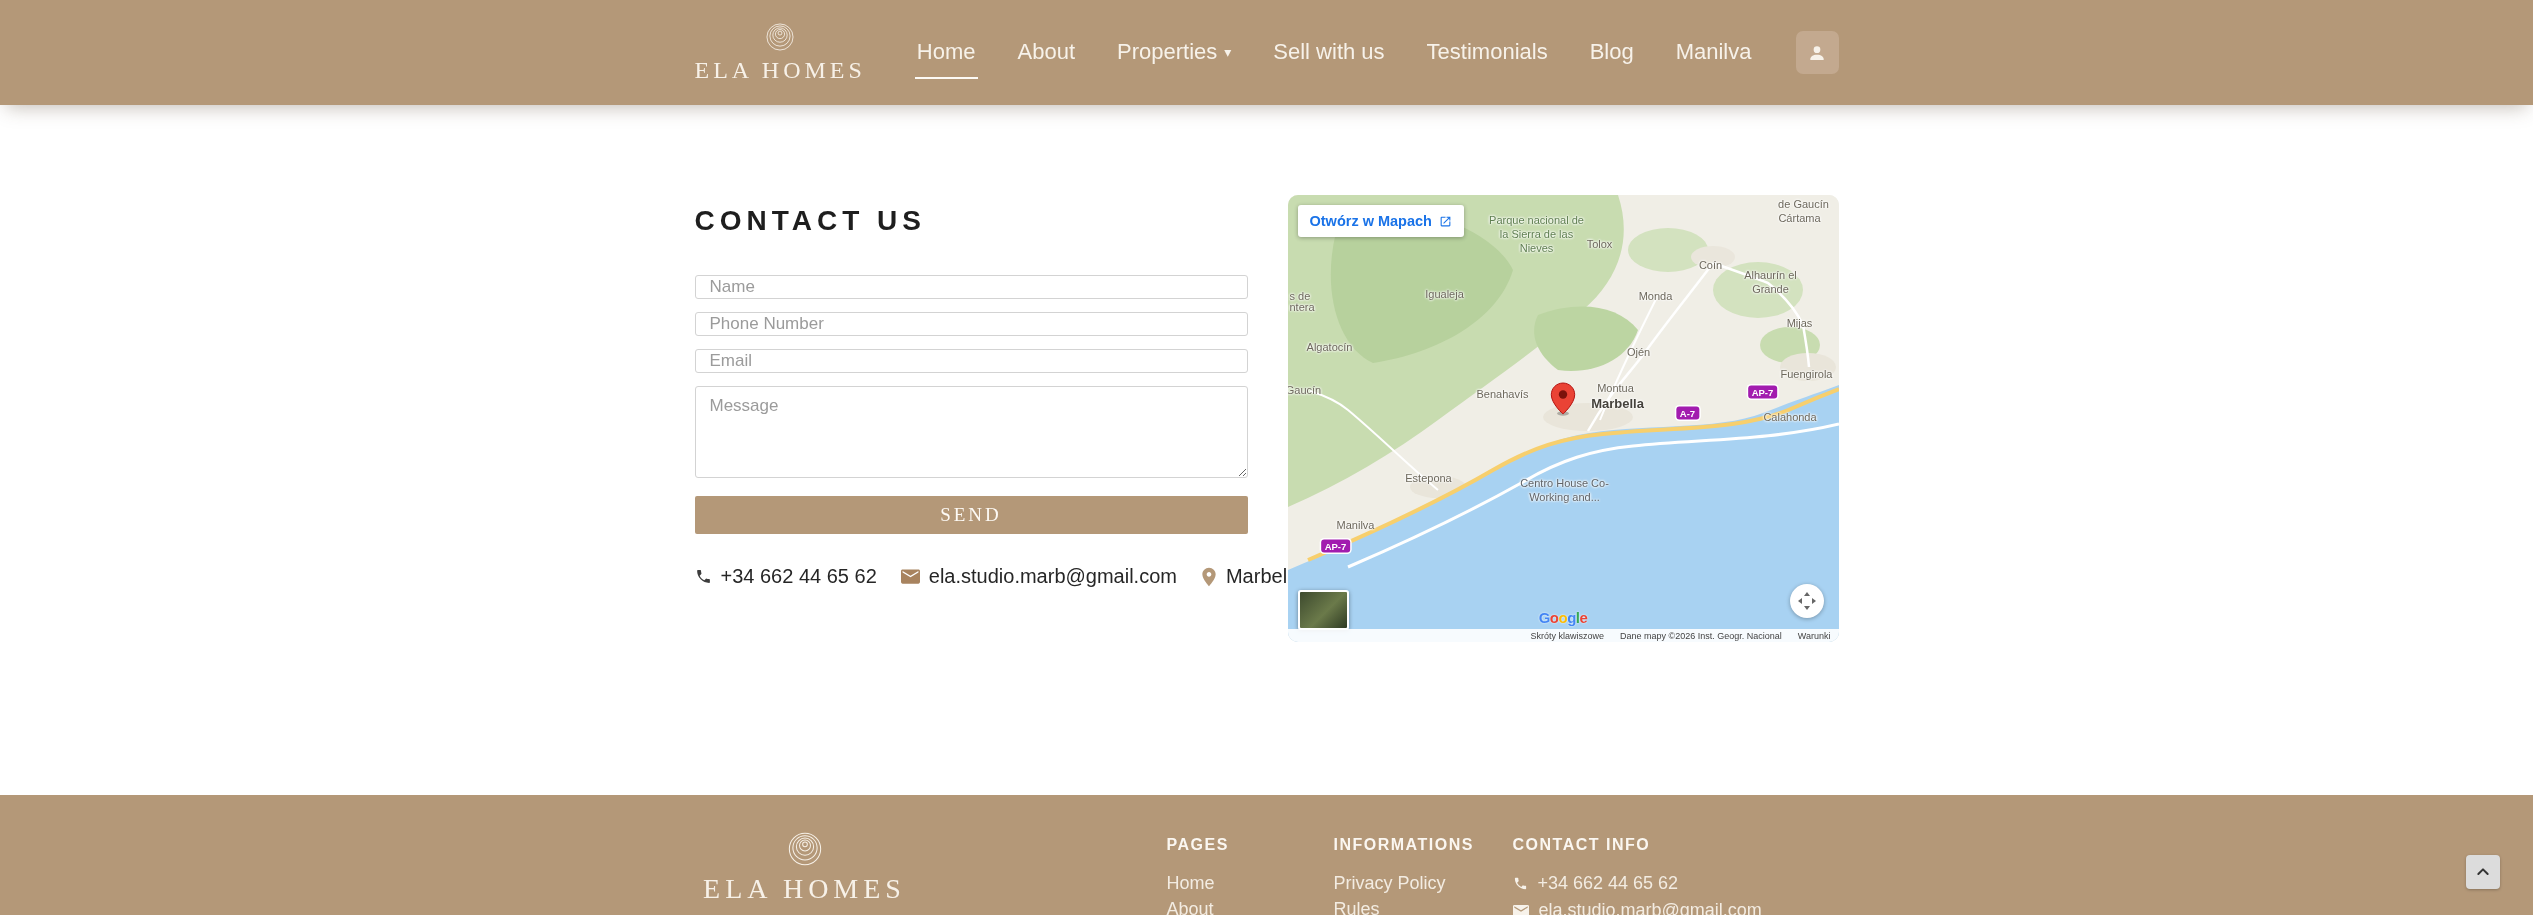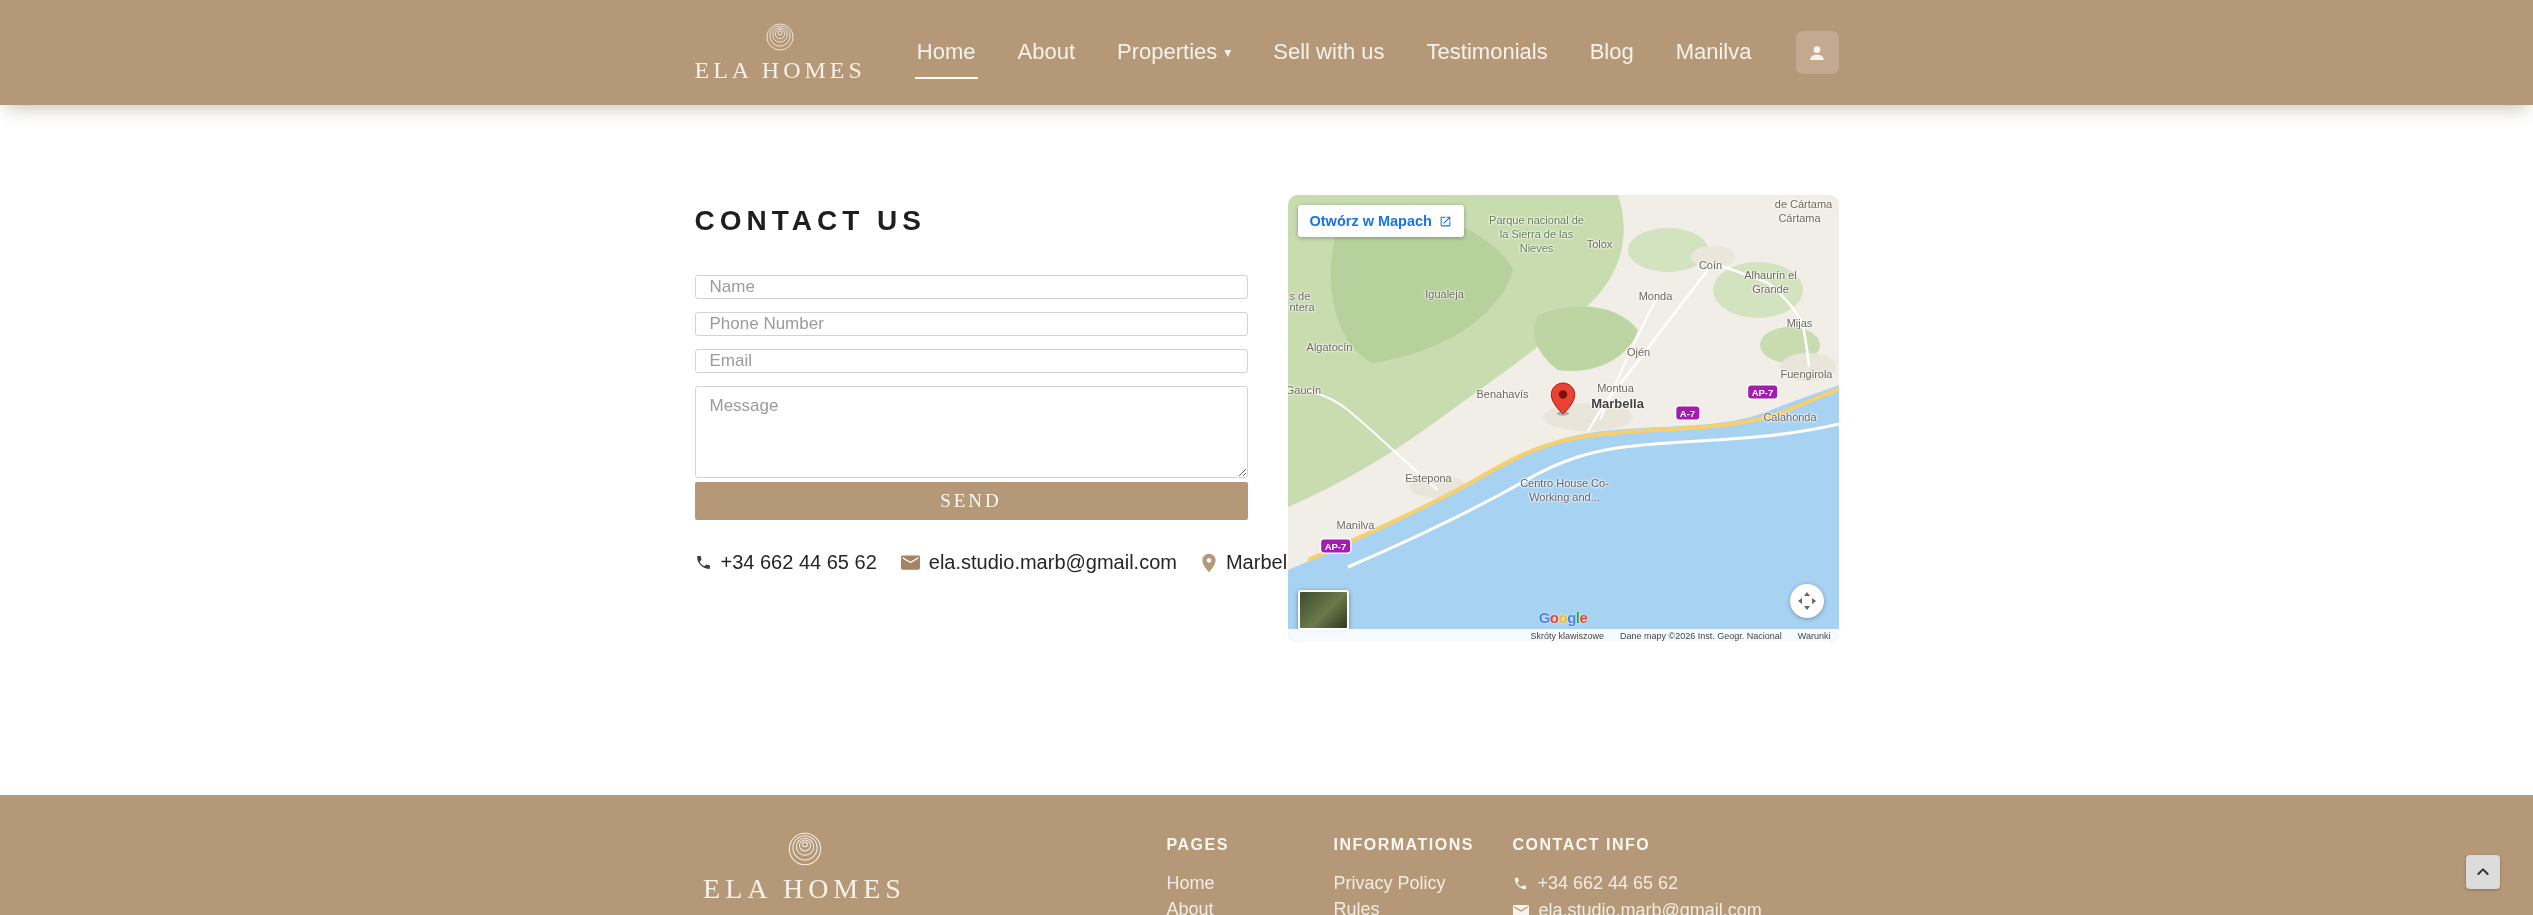--- a/index.html
+++ b/index.html
@@ -21,21 +21,21 @@
   .user-btn { width:43px; height:43px; border:none; border-radius:7px; background:#c3a98f;
     display:flex; align-items:center; justify-content:center; cursor:pointer; }
 
   
   .main { width:1144px; margin:0 auto; padding-top:90px; display:flex; justify-content:space-between; align-items:flex-start; }
   .form-col { width:553px; padding-top:10px; }
   .page-title { font-size:28px; letter-spacing:5px; font-weight:600; color:#1e1e1e; margin-bottom:38px; }
   .field { width:100%; height:24px; border:1px solid #d3d3d3; border-radius:3px; margin-bottom:13px;
     font-size:17px; color:#333; padding:0 14px; outline:none; background:#fff; font-family:"Liberation Sans",sans-serif; }
   .field::placeholder, textarea.field::placeholder { color:#9b9b9b; }
-  textarea.field { height:92px; padding:9px 14px; resize:vertical; margin-bottom:0; }
+  textarea.field { height:92px; padding:9px 14px; resize:vertical; margin-bottom:14px; }
   .send-btn { width:100%; height:38px; background:#b49878; color:#fdfaf5; border:none; border-radius:2px;
     letter-spacing:3px; font-size:19px; cursor:pointer; font-family:Liberation Serif, serif; }
   .info-row { display:flex; align-items:center; gap:24px; margin-top:31px; font-size:20px; color:#262626; }
   .info-item { display:flex; align-items:center; gap:9px; cursor:pointer; white-space:nowrap; }
 
   
   .map { position:relative; width:551px; height:447px; border-radius:10px; overflow:hidden;
     background:#f0eee6; cursor:grab; flex:none; }
   .map svg.base { position:absolute; left:0; top:0; }
   .mlabel { position:absolute; transform:translate(-50%,-50%); font-size:11px; color:#6d685c; white-space:nowrap;
@@ -179,21 +179,21 @@
       <path d="M20,365 C90,335 150,307 205,275 C245,252 275,243 315,239 C385,232 455,236 505,213 C525,204 543,197 551,194" stroke="#f7cf6d" stroke-width="4" fill="none"></path>
       <path d="M60,372 C130,342 185,315 235,287 C272,265 305,255 345,251 C410,244 480,246 551,229" stroke="#ffffff" stroke-width="3" fill="none"></path>
       <path d="M300,236 C320,200 340,180 355,160 C380,125 405,95 425,68" stroke="#ffffff" stroke-width="2.5" fill="none"></path>
       <path d="M425,68 C445,75 465,82 480,88 C495,100 508,115 515,130 C518,147 520,160 521,172" stroke="#ffffff" stroke-width="2.5" fill="none"></path>
       <path d="M150,295 C120,270 90,240 60,215 C48,205 35,200 22,196" stroke="#ffffff" stroke-width="2" fill="none"></path>
       <path d="M368,104 C350,140 330,180 312,225" stroke="#ffffff" stroke-width="2" fill="none"></path>
     </svg>
 
     <div class="mlabel park" style="left:249px; top:40px;">Parque nacional de la Sierra de las Nieves</div>
     <div class="mlabel" style="left:312px; top:50px;">Tolox</div>
-    <div class="mlabel" style="left:516px; top:10px;">de Cártama</div>
+    <div class="mlabel" style="left:516px; top:10px;">de Gaucín</div>
     <div class="mlabel" style="left:512px; top:24px;">Cártama</div>
     <div class="mlabel" style="left:423px; top:71px;">Coín</div>
     <div class="mlabel two-line" style="left:483px; top:88px;">Alhaurín el Grande</div>
     <div class="mlabel" style="left:368px; top:102px;">Monda</div>
     <div class="mlabel" style="left:512px; top:129px;">Mijas</div>
     <div class="mlabel" style="left:157px; top:100px;">Igualeja</div>
     <div class="mlabel" style="left:351px; top:158px;">Ojén</div>
     <div class="mlabel" style="left:519px; top:180px;">Fuengirola</div>
     <div class="mlabel" style="left:328px; top:194px;">Montua</div>
     <div class="mlabel city" style="left:330px; top:209px;">Marbella</div>

